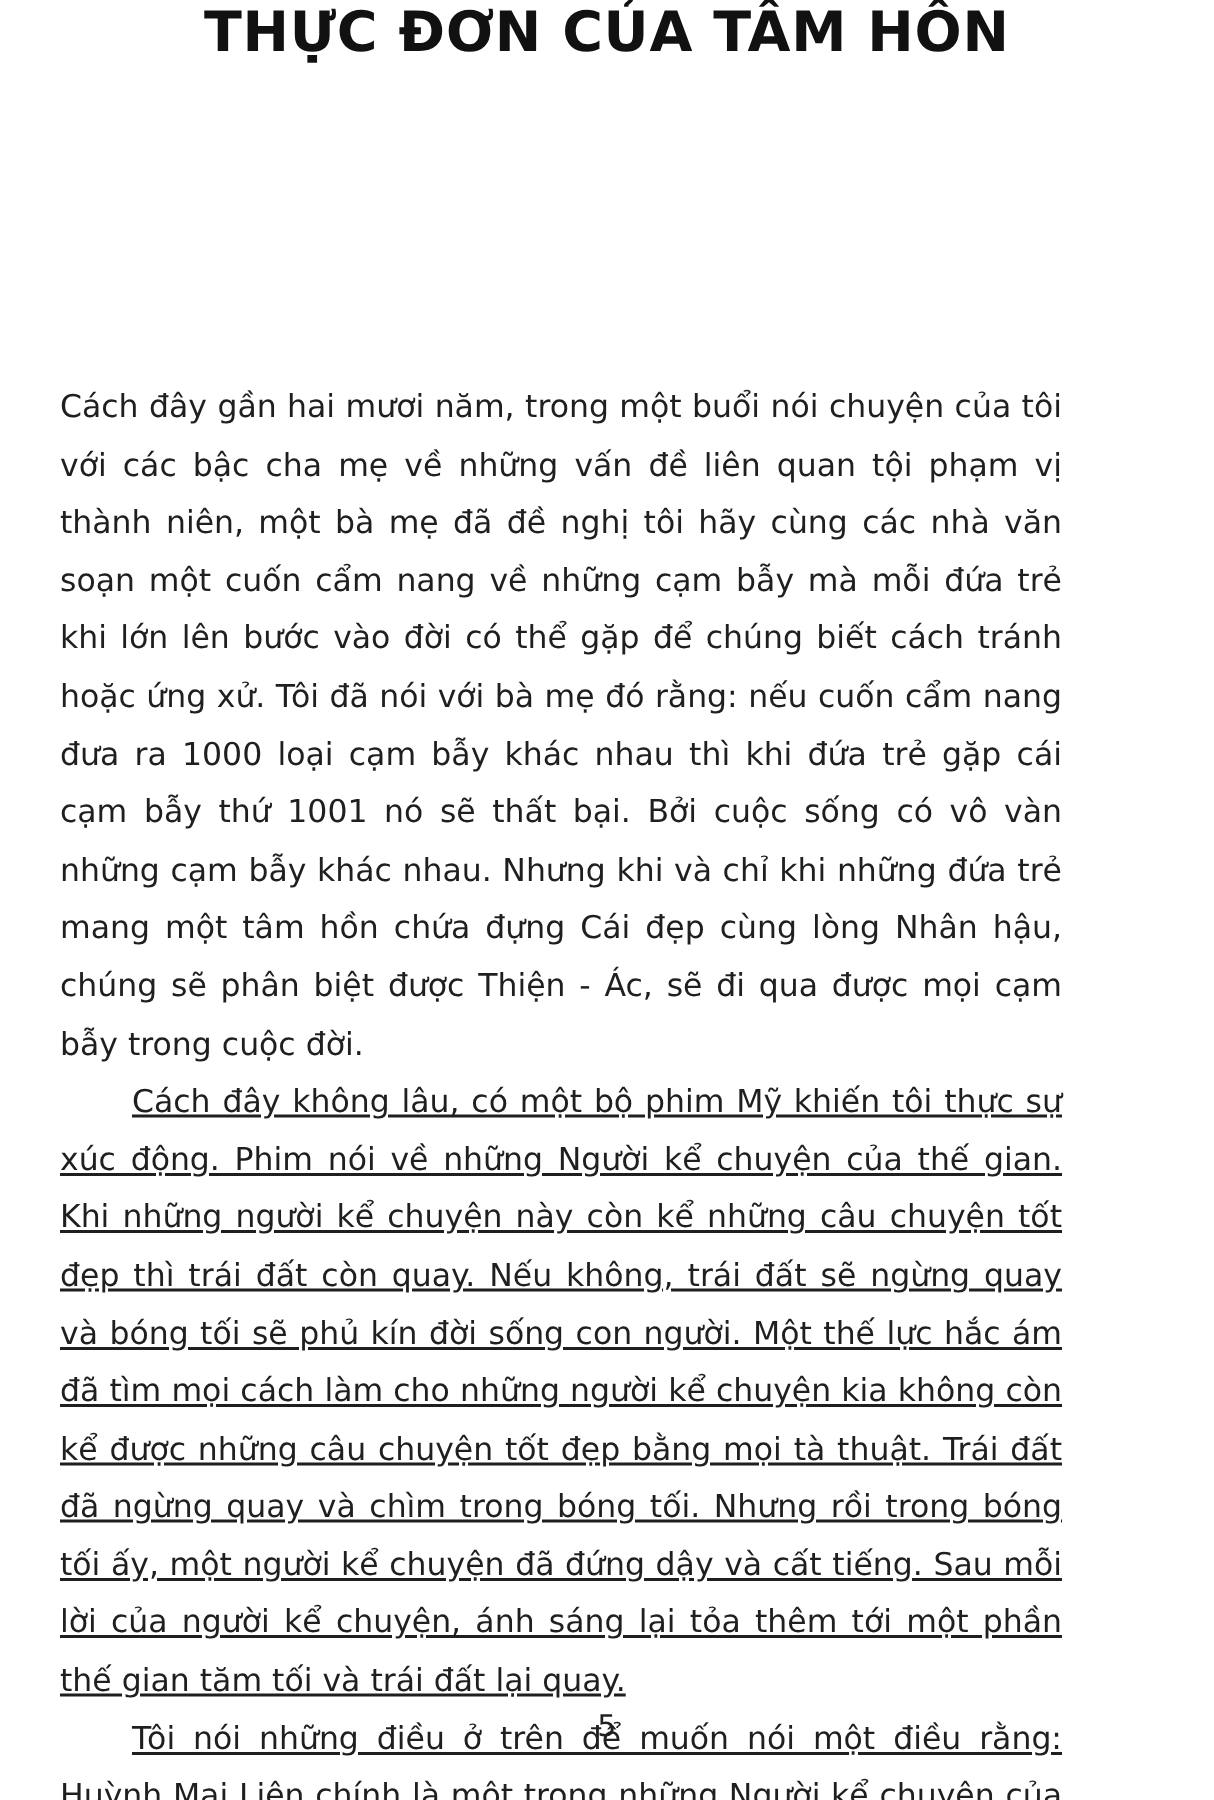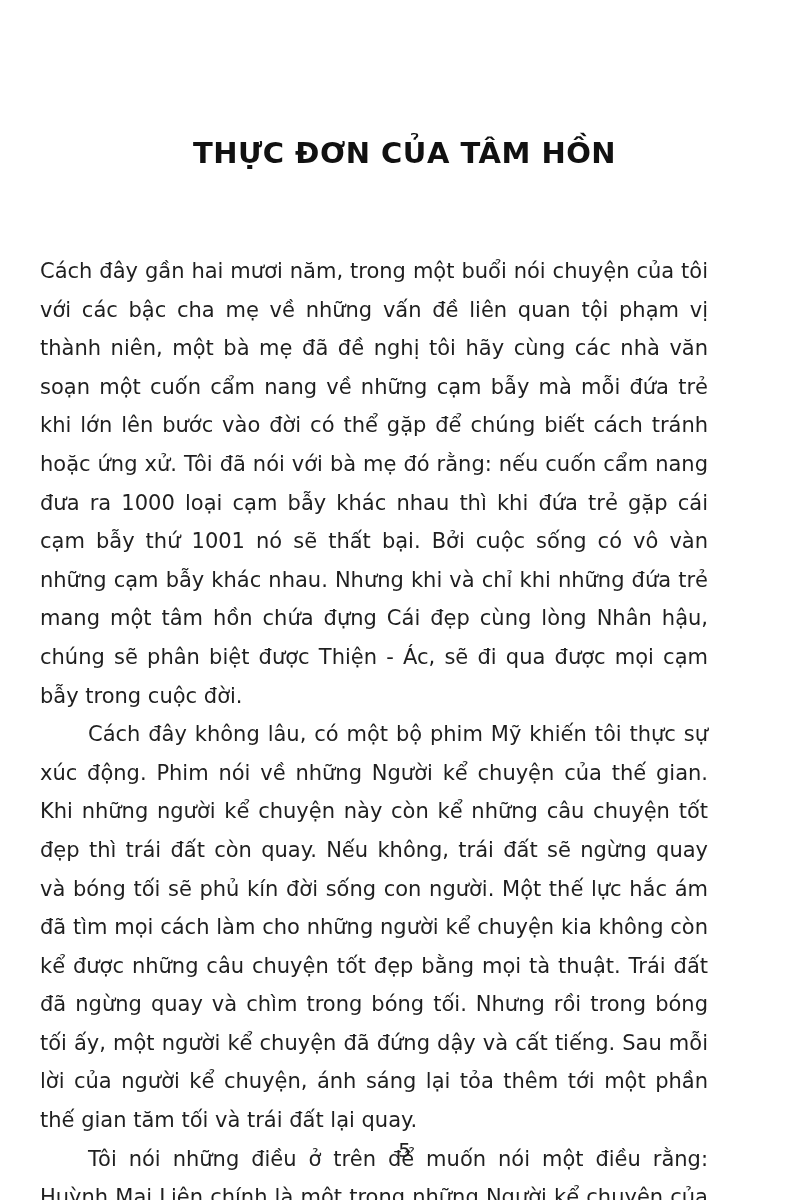--- a/index.html
+++ b/index.html
@@ -12,42 +12,42 @@
     width: 809px;
     height: 1200px;
     background: #ffffff;
     box-sizing: border-box;
     overflow: hidden;
     font-family: "DejaVu Sans", sans-serif;
     color: #1a1a1a;
   }
   .book-title {
     margin: 0;
-    padding-top: 136px;
     text-align: center;
-    font-size: 29px;
+    font-size: 37px;
     font-weight: 700;
     letter-spacing: 0.5px;
     color: #111111;
   }
   .body-text {
     position: absolute;
     top: 252px;
     left: 40px;
     width: 668px;
     font-size: 21px;
     line-height: 38.6px;
     text-align: justify;
     color: #1f1f1f;
   }
   .body-text p {
     margin: 0;
   }
   .body-text p.indented {
     text-indent: 48px;
+    text-decoration: underline;
   }
   .page-number {
     position: absolute;
     bottom: 38px;
     left: 0;
     width: 100%;
     text-align: center;
     font-size: 20px;
     color: #1f1f1f;
   }

